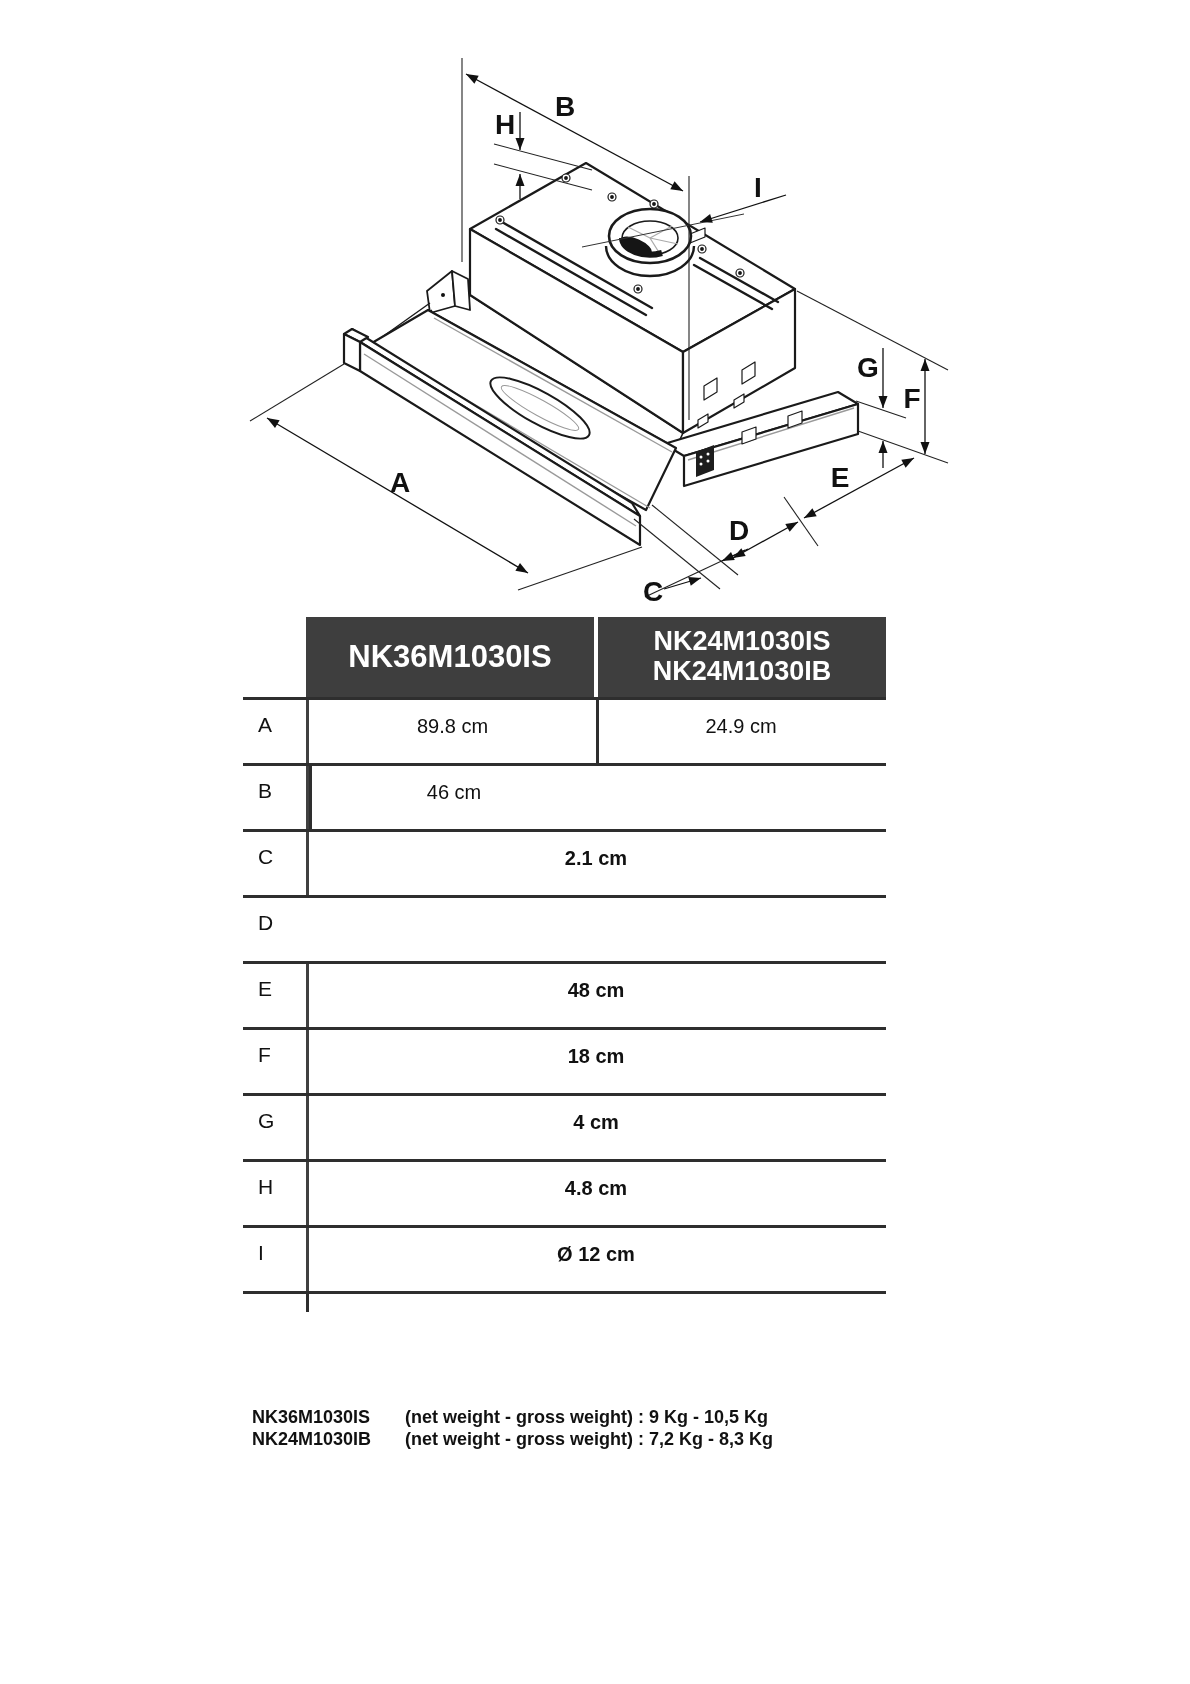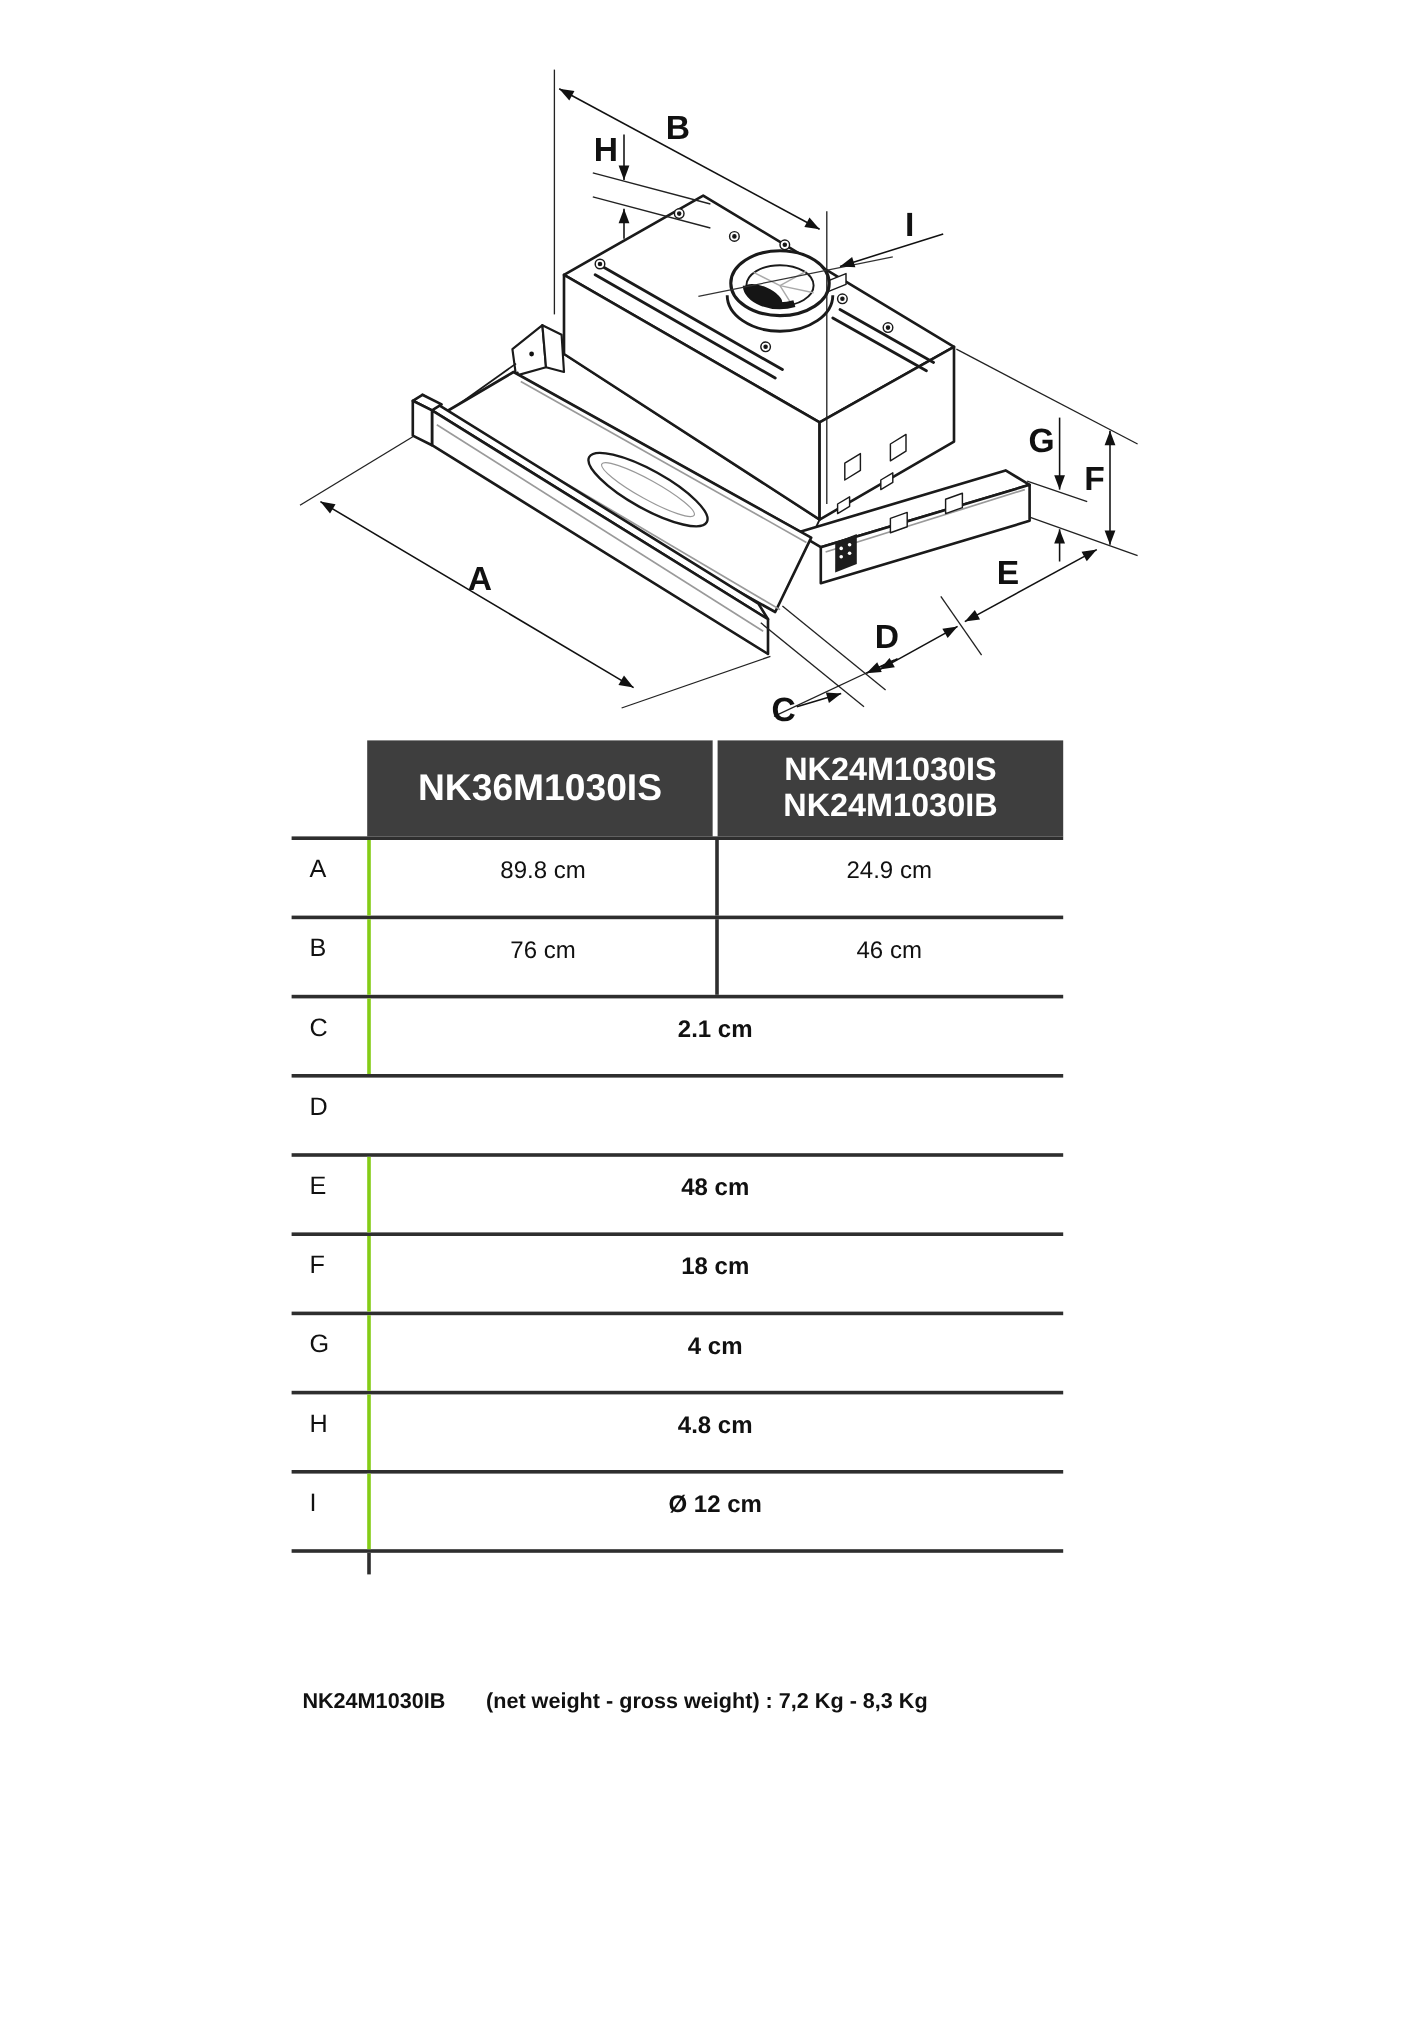--- a/index.html
+++ b/index.html
@@ -14,21 +14,21 @@
   .hdr-spacer{width:63px;}
   .hdr-box{width:288px;background:#3e3e3e;color:#fff;font-weight:bold;
            display:flex;flex-direction:column;align-items:center;justify-content:center;
            text-align:center;line-height:1.1;}
   .hdr-box.one{font-size:31px;}
   .hdr-box.two{font-size:27px;}
   .hdr-gap{width:4px;background:#fff;}
   .rows{border-top:3px solid #2e2e2e;position:relative;}
   .trow{display:flex;height:66px;border-bottom:3px solid #2e2e2e;box-sizing:border-box;}
   .lbl{width:63px;box-sizing:border-box;padding:13px 0 0 15px;font-size:21px;}
-  .vals{width:577px;box-sizing:border-box;border-left:3px solid #84cc16;display:flex;}
+  .vals{width:577px;box-sizing:border-box;border-left:3px solid #404040;display:flex;}
   .vcell{width:287px;text-align:center;padding-top:15px;font-size:20px;}
   .vcell.second{border-left:3px solid #2e2e2e;width:287px;box-sizing:border-box;}
   .vmerged{width:577px;text-align:center;padding-top:15px;font-size:20px;font-weight:bold;}
   .divider-tail{position:absolute;left:63px;bottom:-18px;width:3px;height:18px;background:#2e2e2e;}
 
   
   #weights{position:absolute;left:252px;top:1406px;font-weight:bold;font-size:18px;line-height:22px;}
   .wline{white-space:nowrap;}
   .wmodel{display:inline-block;width:148px;}
 </style>
@@ -200,21 +200,20 @@
       <div class="trow">
         <div class="lbl">A</div>
         <div class="vals">
           <div class="vcell">89.8 cm</div>
           <div class="vcell second">24.9 cm</div>
         </div>
       </div>
       <div class="trow">
         <div class="lbl">B</div>
         <div class="vals">
-          <div class="vcell">76 cm</div>
           <div class="vcell second">46 cm</div>
         </div>
       </div>
       <div class="trow">
         <div class="lbl">C</div>
         <div class="vals">
             <div class="vmerged">2.1 cm</div>
           </div>
       </div>
       <div class="trow">
@@ -248,19 +247,23 @@
         <div class="lbl">I</div>
         <div class="vals">
             <div class="vmerged">Ø 12 cm</div>
           </div>
       </div>
       <div class="divider-tail"></div>
     </div>
   </div>
 
   <div id="weights">
+    <div class="wline">
+      <span class="wmodel">NK36M1030IS</span>
+      <span>(net weight - gross weight) : 9 Kg - 10,5 Kg</span>
+    </div>
     <div class="wline">
       <span class="wmodel">NK24M1030IB</span>
       <span>(net weight - gross weight) : 7,2 Kg - 8,3 Kg</span>
     </div>
   </div>
 
 </div>
 
 </body></html>

